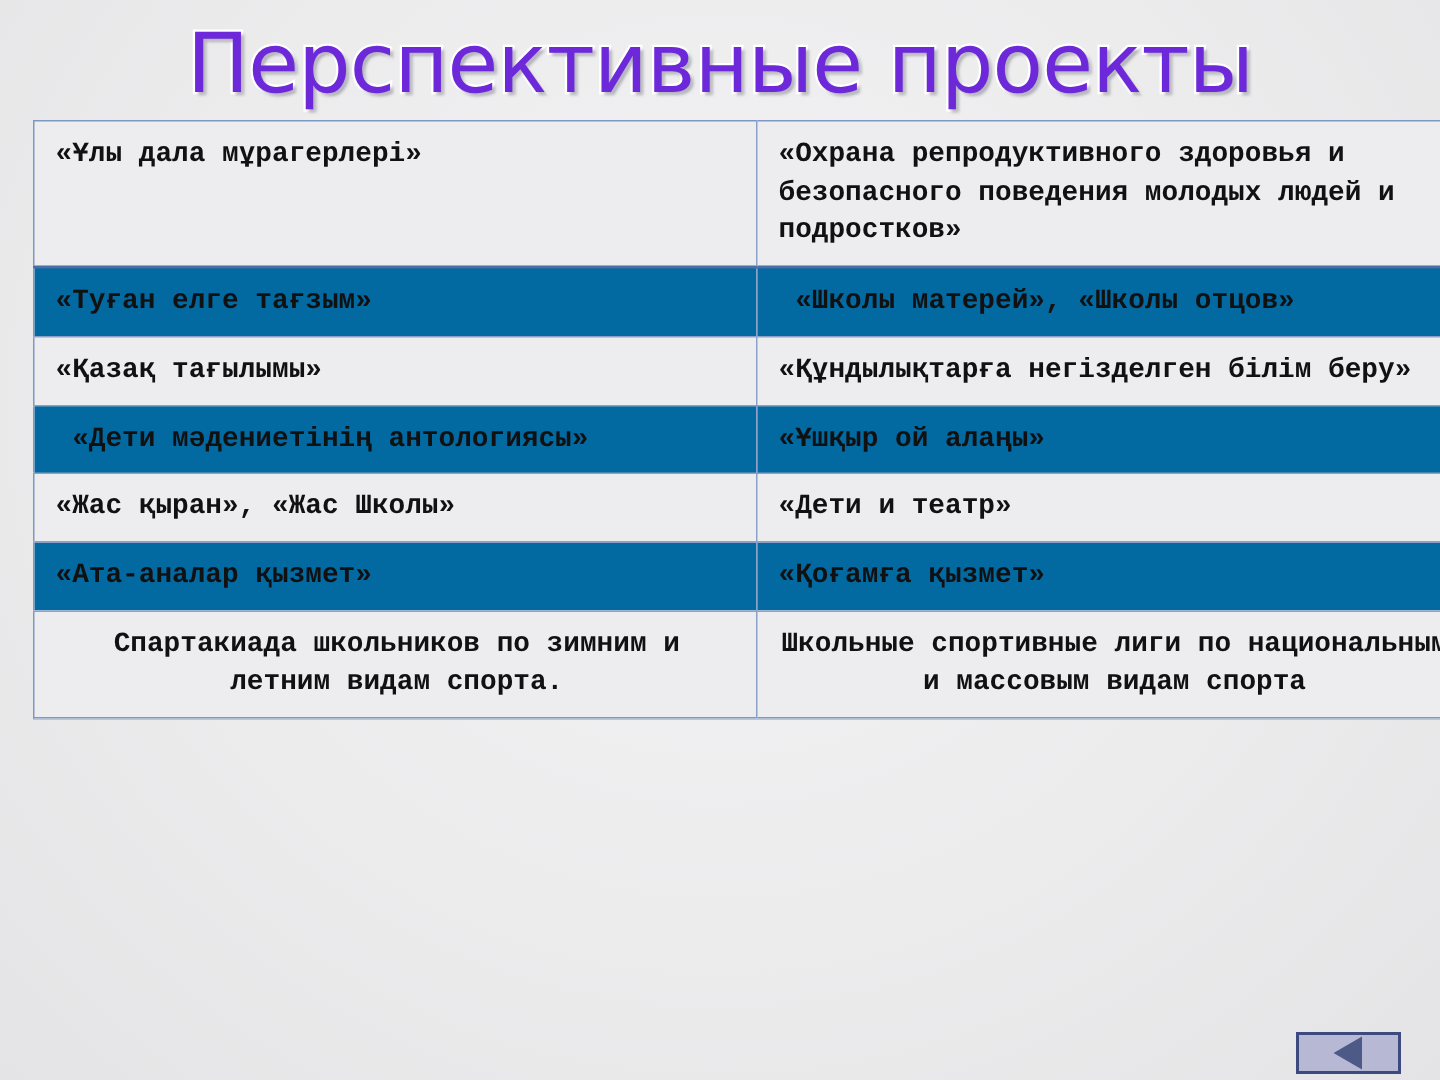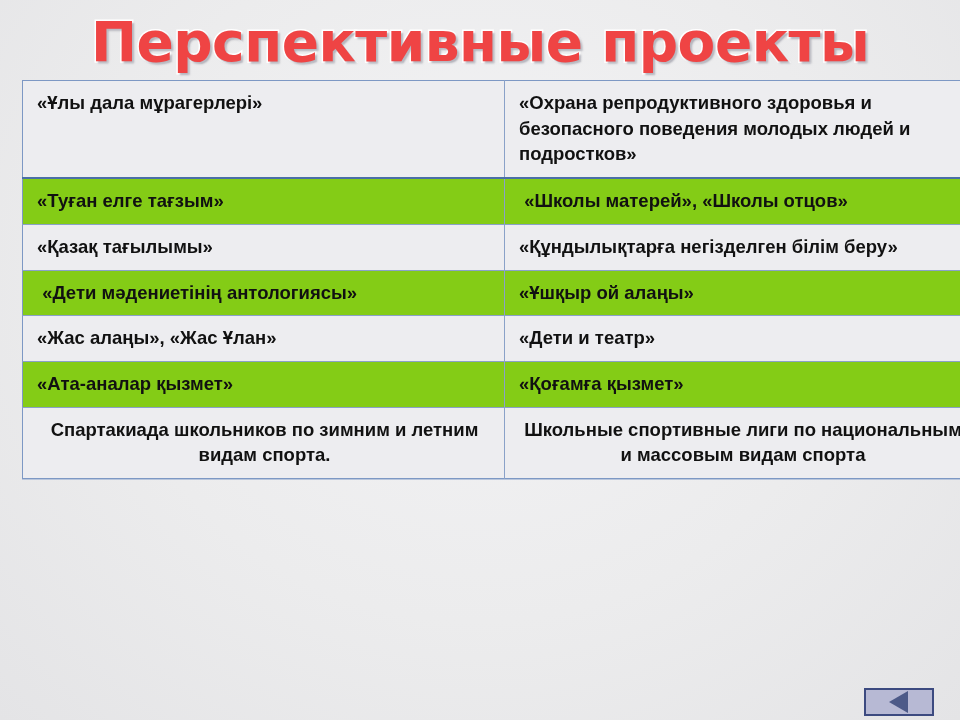--- a/index.html
+++ b/index.html
@@ -27,24 +27,24 @@
     top: 6px;
     width: 960px;
     height: 72px;
     display: flex;
     align-items: center;
     justify-content: center;
   }
   .title-text {
     font-family: "DejaVu Sans", sans-serif;
     font-size: 55px;
-    font-weight: 700;
+    font-weight: 400;
     letter-spacing: -0.5px;
     line-height: 1;
-    color: #ef4444;
+    color: #6d28d9;
     -webkit-text-stroke: 3px #ffffff;
     paint-order: stroke fill;
     text-shadow:
       2px 2px 2px rgba(120,120,135,0.55),
       0 0 2px rgba(255,255,255,0.9);
     white-space: nowrap;
     transform: scaleX(1.0);
     text-align: right;
   }
 
@@ -56,35 +56,35 @@
     width: 903px;
     border-collapse: collapse;
     table-layout: fixed;
     background: #ededf0;
     border: 1px solid #7d98c4;
     box-shadow: 0 1px 0 #b9c6dc;
   }
   .proj-table td {
     vertical-align: top;
     padding: 9px 12px 10px 14px;
-    font-family: Liberation Sans, sans-serif;
+    font-family: Liberation Mono, monospace;
     font-size: 18.5px;
     font-weight: 700;
     line-height: 1.39;
     color: #111111;
     border-right: 1px solid #8aa1c8;
     border-bottom: 1px solid #8aa1c8;
     word-wrap: break-word;
     white-space: pre-wrap;
   }
   .proj-table td.col-right { border-right: none; }
   .proj-table tr:last-child td { border-bottom: none; text-align: center; }
 
   .proj-table tr.band-light td { background: #ededf0; }
-  .proj-table tr.band-blue  td { background: #84cc16; }
+  .proj-table tr.band-blue  td { background: #0369a1; }
 
   .proj-table tr.thick-bottom td { border-bottom: 2px solid #4a6fa6; }
 
   .col-left  { width: 455px; }
   .col-right { width: 448px; }
 
   
   .nav-button {
     position: absolute;
     left: 864px;
@@ -128,21 +128,21 @@
         </tr>
         <tr class="band-light">
           <td class="col-left">«Қазақ тағылымы»</td>
           <td class="col-right">«Құндылықтарға негізделген білім беру»</td>
         </tr>
         <tr class="band-blue">
           <td class="col-left"> «Дети мәдениетінің антологиясы»</td>
           <td class="col-right">«Ұшқыр ой алаңы»</td>
         </tr>
         <tr class="band-light">
-          <td class="col-left">«Жас алаңы», «Жас Ұлан»</td>
+          <td class="col-left">«Жас қыран», «Жас Школы»</td>
           <td class="col-right">«Дети и театр»</td>
         </tr>
         <tr class="band-blue">
           <td class="col-left">«Ата-аналар қызмет»</td>
           <td class="col-right">«Қоғамға қызмет»</td>
         </tr>
         <tr class="band-light">
           <td class="col-left">Спартакиада школьников по зимним и летним видам спорта.</td>
           <td class="col-right">Школьные спортивные лиги по национальным и массовым видам спорта</td>
         </tr>

